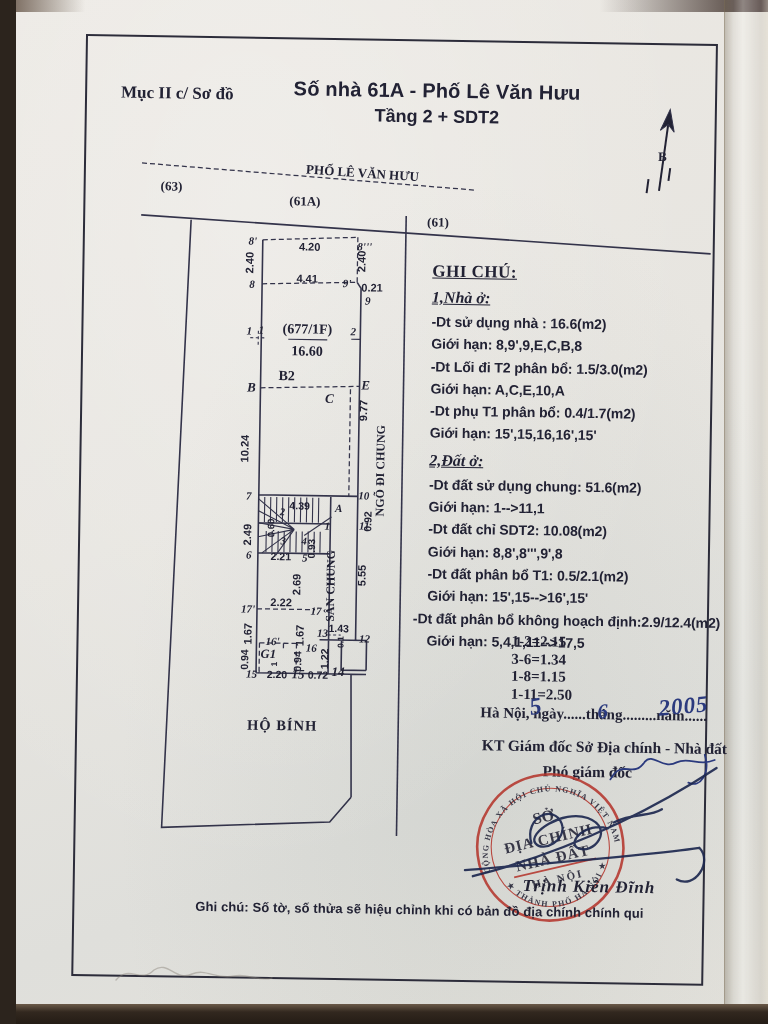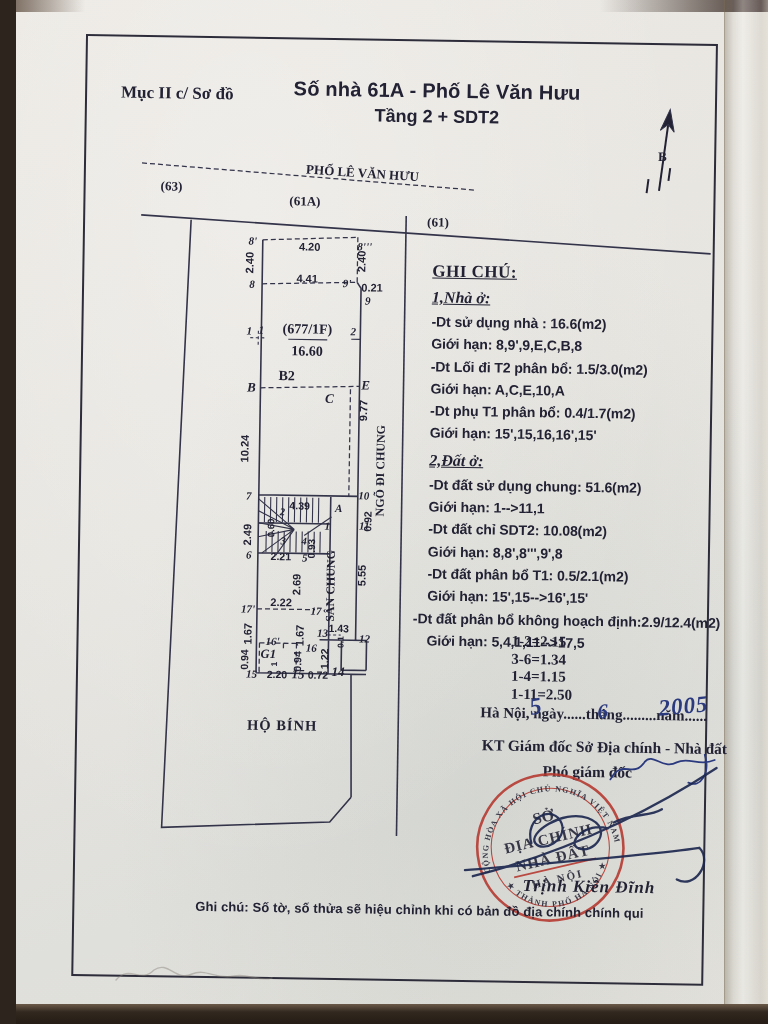--- a/index.html
+++ b/index.html
@@ -199,21 +199,21 @@
           <div class="note-line">-Dt đất phân bổ T1: 0.5/2.1(m2)</div>
           <div class="note-line">Giới hạn: 15',15--&gt;16',15'</div>
           <div class="note-line">-Dt đất phân bổ không hoạch định:2.9/12.4(m2)</div>
           <div class="note-line">Giới hạn: 5,4,1,11--&gt;17,5</div>
         </div>
     </div>
 
     <div class="abs ink measures" id="measures">
         <div class="measure-line">1-2=2.15</div>
         <div class="measure-line">3-6=1.34</div>
-        <div class="measure-line">1-4=1.15</div>
+        <div class="measure-line">1-8=1.15</div>
         <div class="measure-line">1-11=2.50</div>
       </div>
 
     <div class="abs serif ink dateline">Hà Nội, ngày......tháng.........năm......</div>
     <div class="abs hand hand-day">5</div>
     <div class="abs hand hand-month">6</div>
     <div class="abs hand hand-year">2005</div>
     <div class="abs serif ink approver">KT Giám đốc Sở Địa chính - Nhà đất</div>
     <div class="abs serif ink deputy">Phó giám đốc</div>
 

